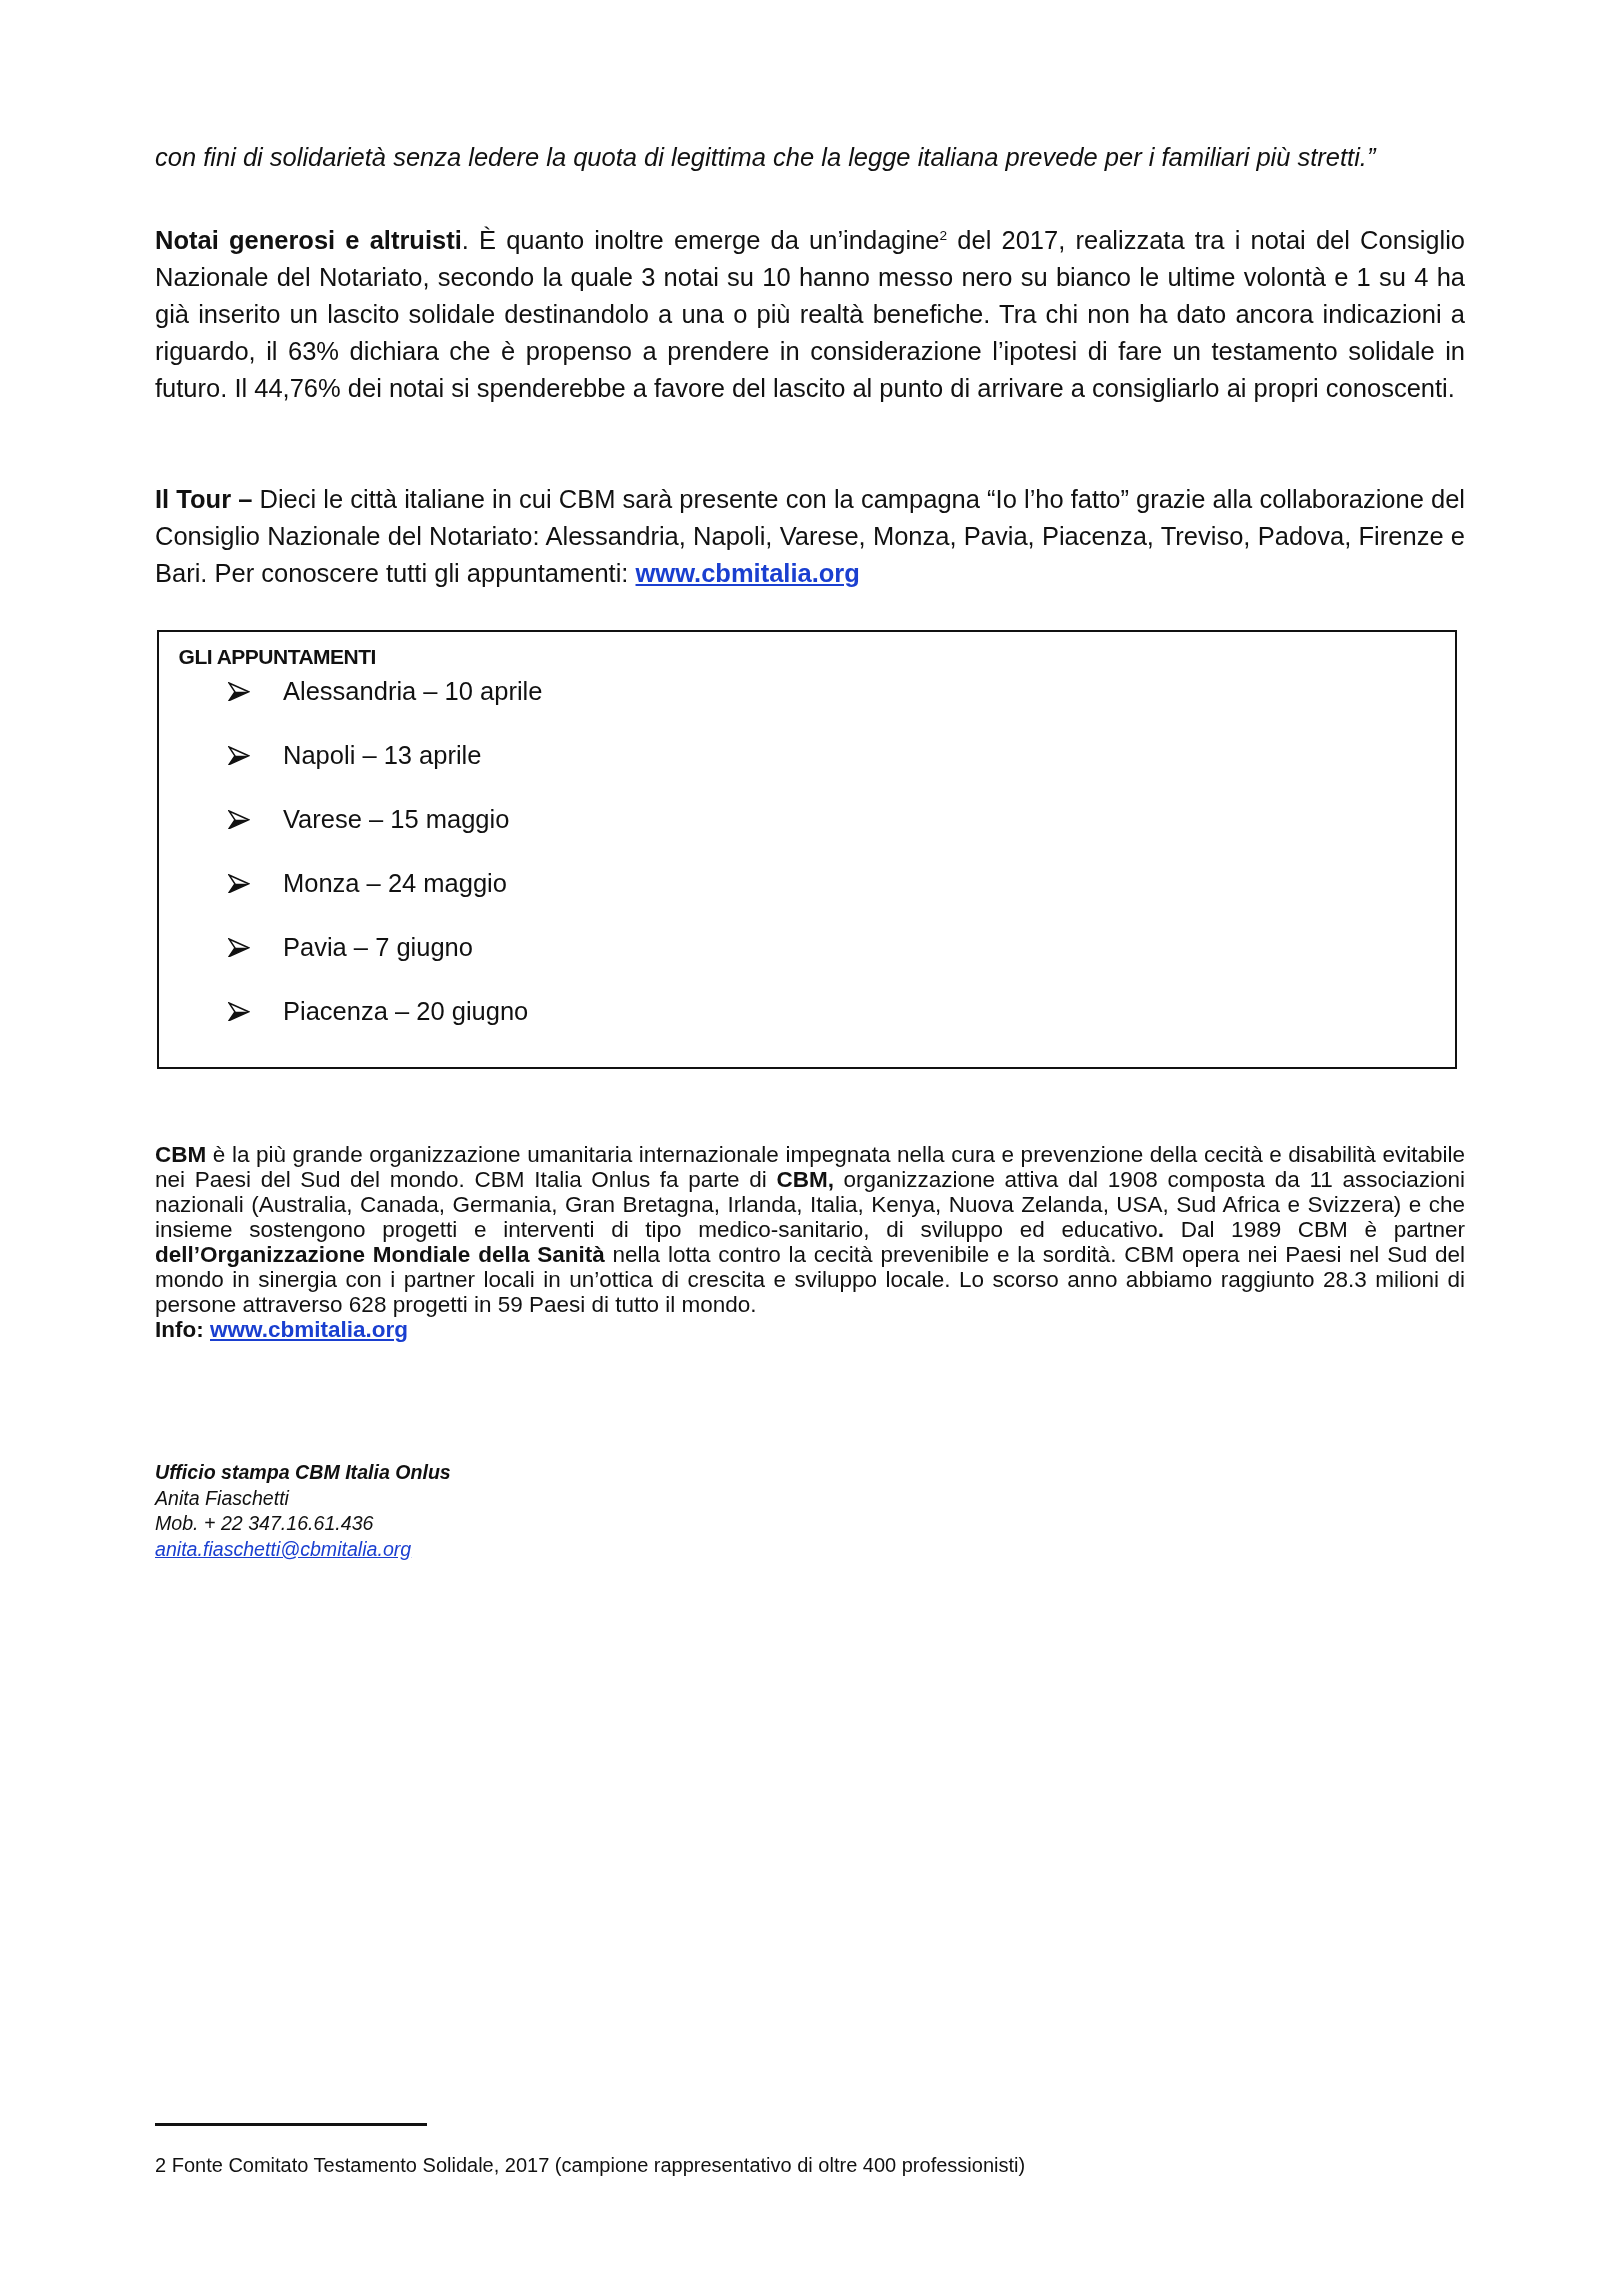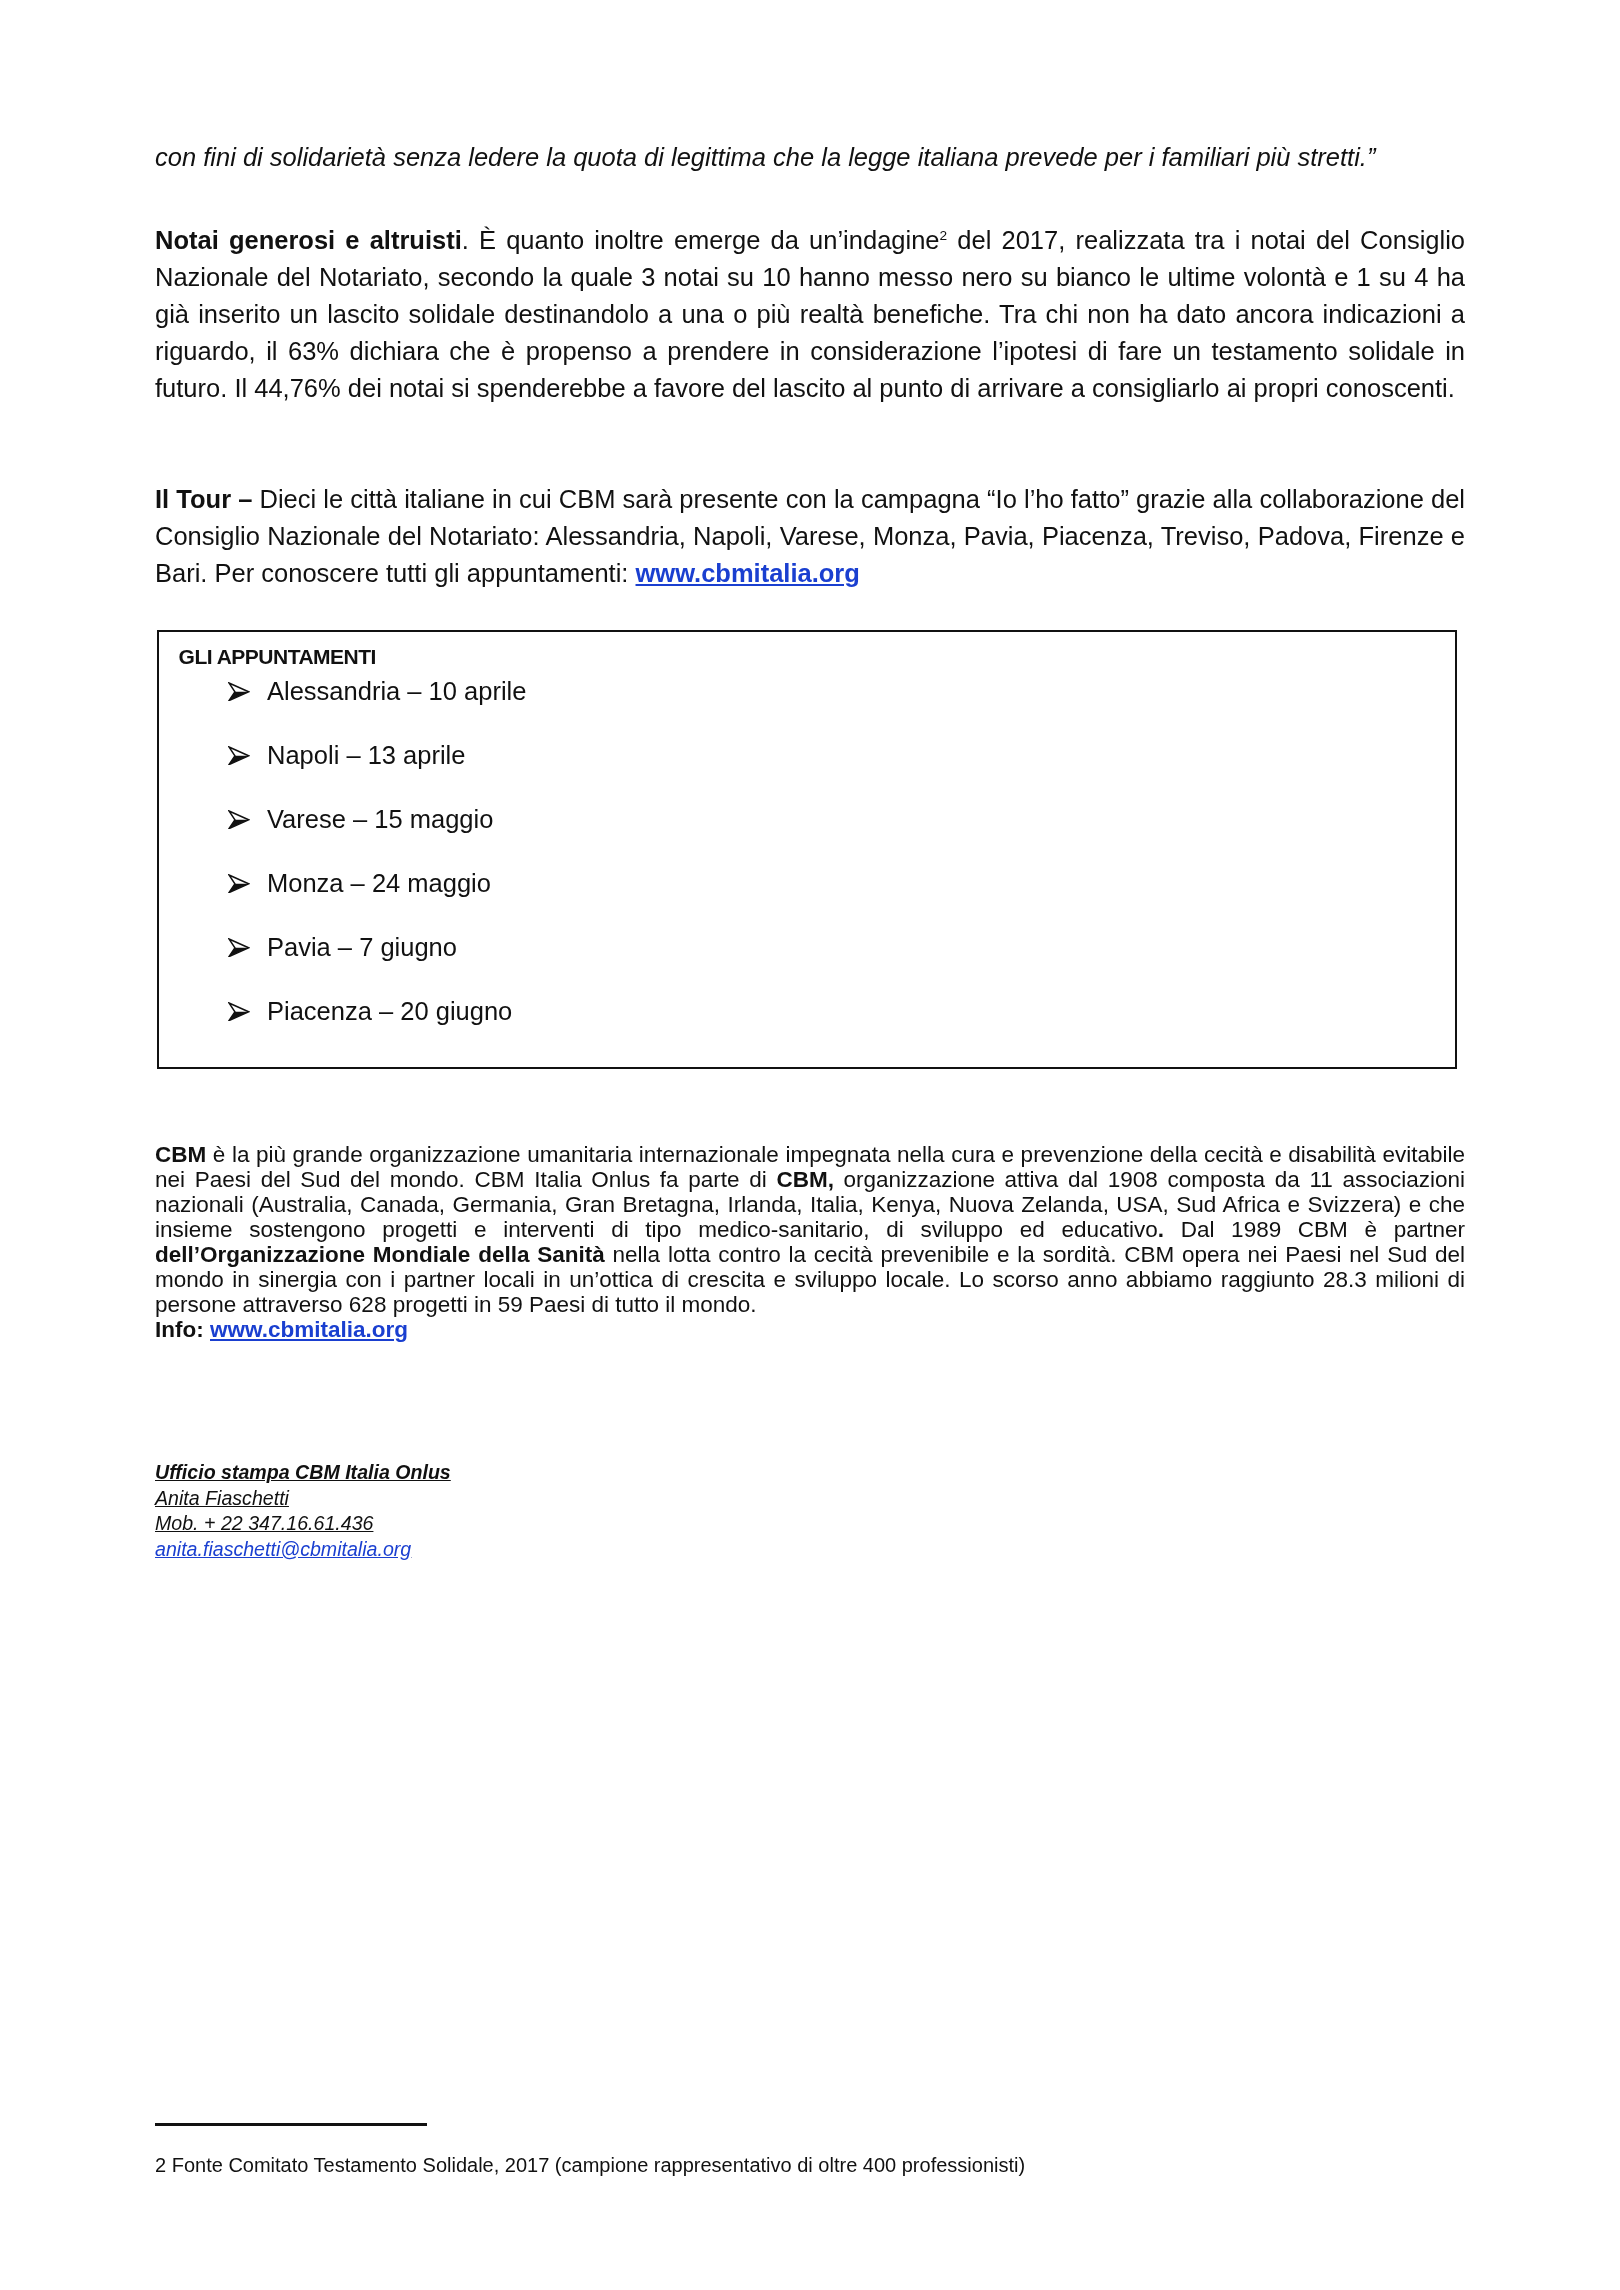--- a/index.html
+++ b/index.html
@@ -17,25 +17,25 @@
   #notai-para { top: 222px; }
   #tour-para { top: 481px; }
 
   #appt-box { left: 157px; top: 630px; width: 1296px; height: 435px;
               border: 2.9px solid #111111; box-sizing: content-box; }
   #appt-title { position: absolute; left: 19.6px; top: 9.8px; font-size: 21px; font-weight: bold;
                 letter-spacing: -0.5px; line-height: 29px; }
   #appt-list { position: absolute; left: 0; top: 42px; margin: 0; padding: 0; list-style: none; }
   #appt-list li { position: relative; height: 64px; font-size: 25.5px; line-height: 35px; }
   #appt-list .arrow { position: absolute; left: 69px; top: 7.8px; width: 21.6px; height: 19.6px; }
-  #appt-list .txt { position: absolute; left: 108px; top: 0; white-space: nowrap; }
+  #appt-list .txt { position: absolute; left: 124px; top: 0; white-space: nowrap; }
 
   #cbm-para { left: 155px; top: 1142px; width: 1310px; font-size: 22.5px; line-height: 25px; text-align: justify; }
 
-  #contact { left: 155px; top: 1460px; font-size: 19.6px; line-height: 25.5px; font-style: italic; text-decoration: underline; }
+  #contact { left: 155px; top: 1460px; font-size: 19.6px; line-height: 25.5px; font-style: italic; }
   #contact div { white-space: nowrap; }
 
   #fn-rule { left: 155px; top: 2123px; width: 272px; height: 2.9px; background: #111111; }
   #footnote { left: 155px; top: 2153px; font-size: 20px; line-height: 25.5px; white-space: nowrap; }
 </style>
 </head>
 <body>
 
 <div id="intro-line" class="abs para italic">
   <span>con fini di solidarietà senza ledere la quota di legittima che la legge italiana prevede per i familiari più stretti.”</span>

